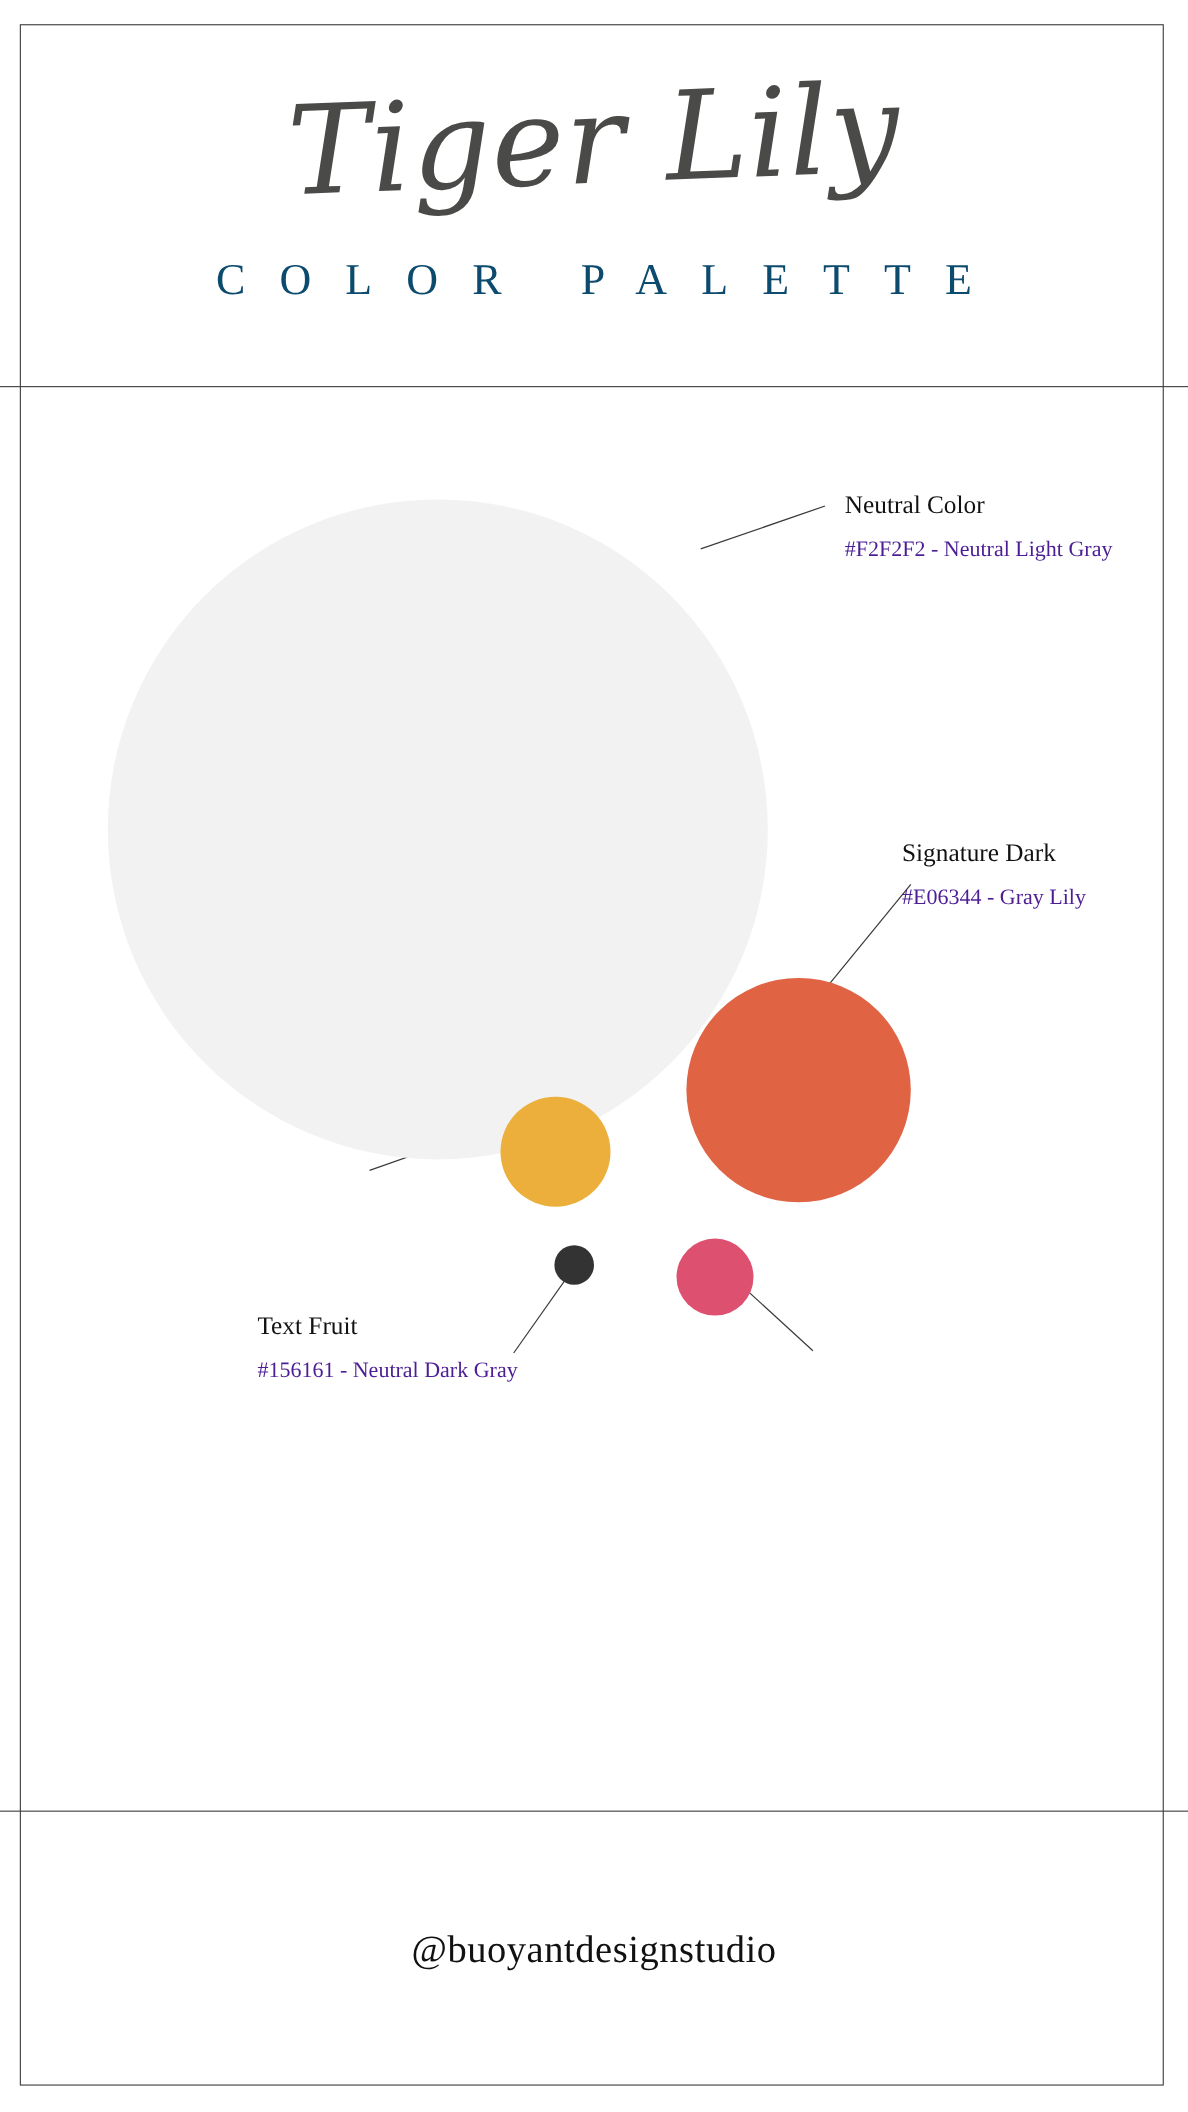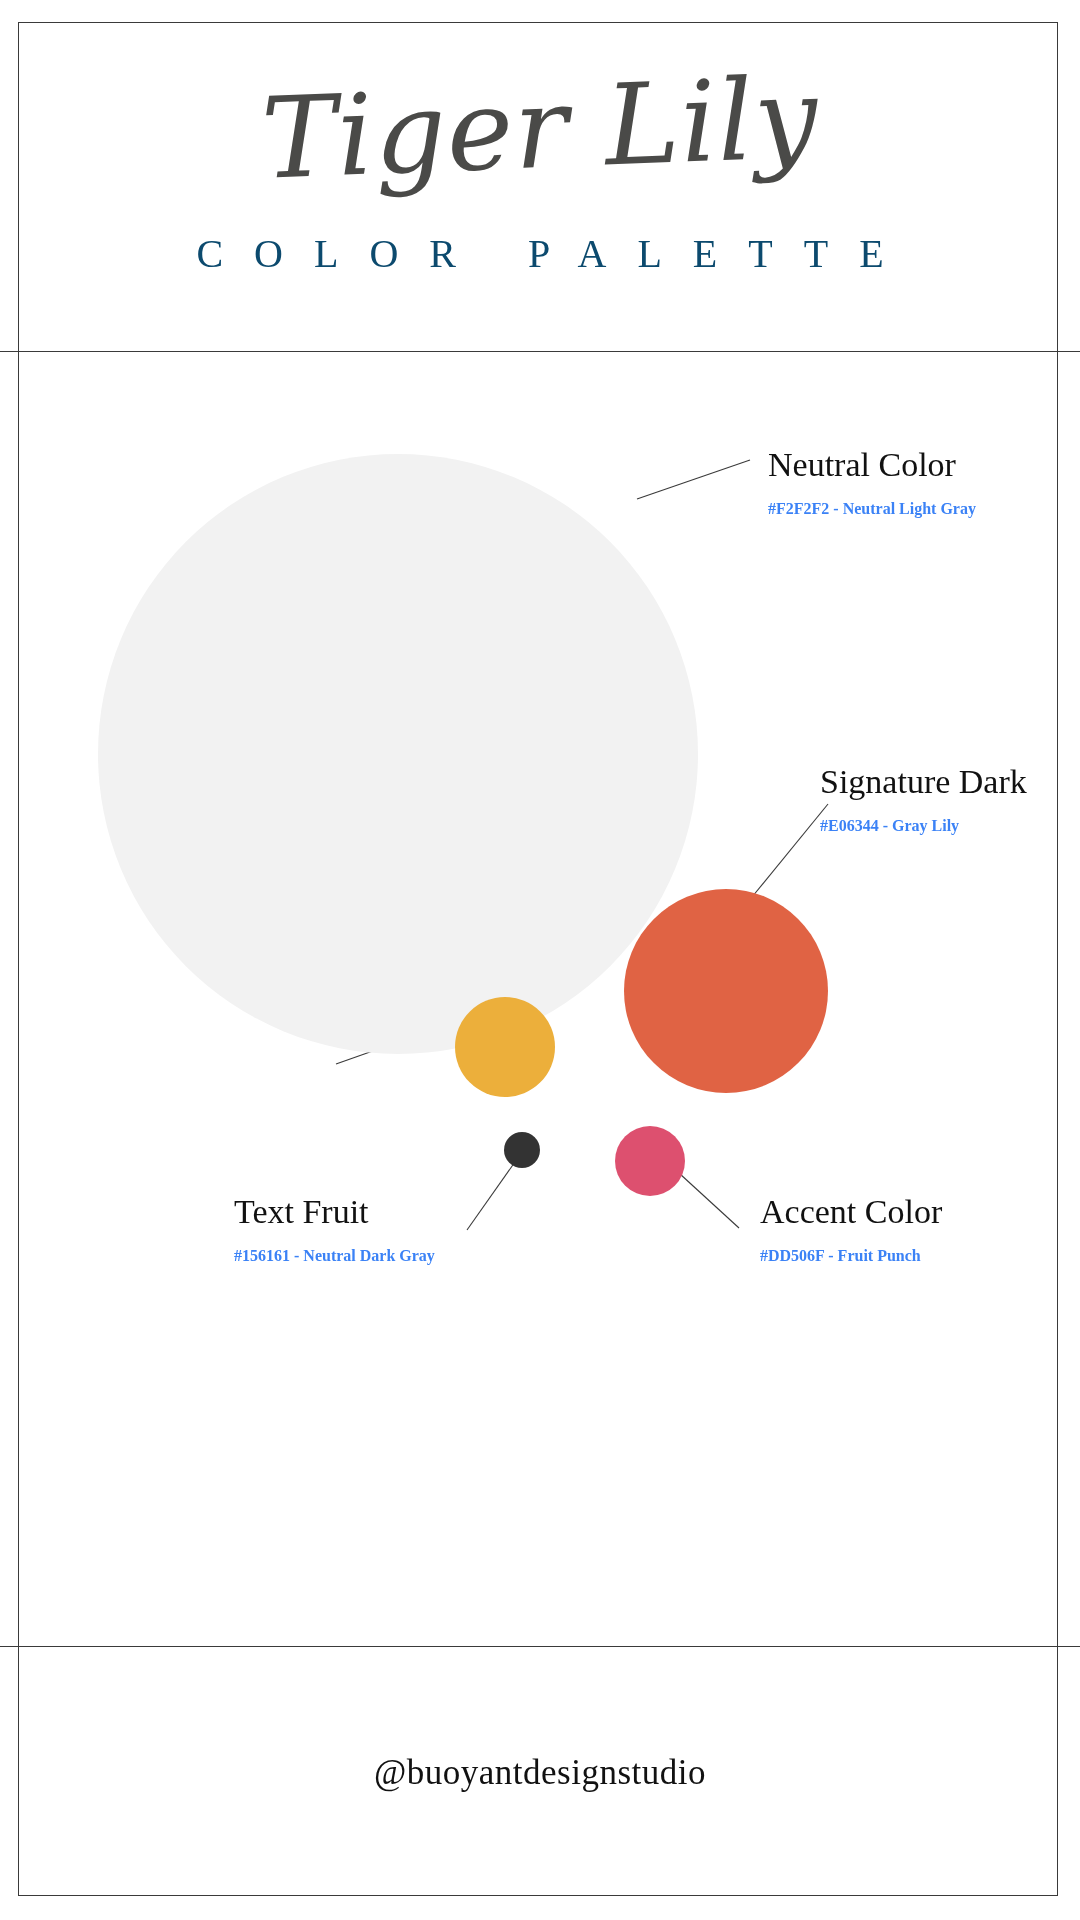--- a/index.html
+++ b/index.html
@@ -107,31 +107,31 @@
   }
   .leaders line {
     stroke: #3a3a3a;
     stroke-width: 1.1;
   }
 
   
   .label { position: absolute; }
   .label .name {
     font-family: "Liberation Serif", serif;
-    font-size: 34px;
+    font-size: 23px;
     font-weight: 400;
     color: #111111;
     white-space: nowrap;
     line-height: 1.2;
   }
   .label .code {
     font-family: "Liberation Serif", serif;
-    font-size: 16px;
-    font-weight: 700;
-    color: #3b82f6;
+    font-size: 20px;
+    font-weight: 400;
+    color: #4c1d95;
     white-space: nowrap;
     line-height: 1.3;
     margin-top: 13px;
   }
   .label.align-left  { text-align: left; }
 
   
   .footer {
     position: absolute;
     left: 0;
@@ -195,24 +195,20 @@
       <div class="name">Signature Dark</div>
       <div class="code">#E06344 - Gray Lily</div>
     </div>
 
 
     <div class="label align-left" style="left:234px; top:840px;">
       <div class="name">Text Fruit</div>
       <div class="code">#156161 - Neutral Dark Gray</div>
     </div>
 
-    <div class="label align-left" style="left:760px; top:840px;">
-      <div class="name">Accent Color</div>
-      <div class="code">#DD506F - Fruit Punch</div>
-    </div>
 
   </div>
 
   <div class="footer">
     <div class="handle">@buoyantdesignstudio</div>
   </div>
 
 </div>
 
 </body></html>

